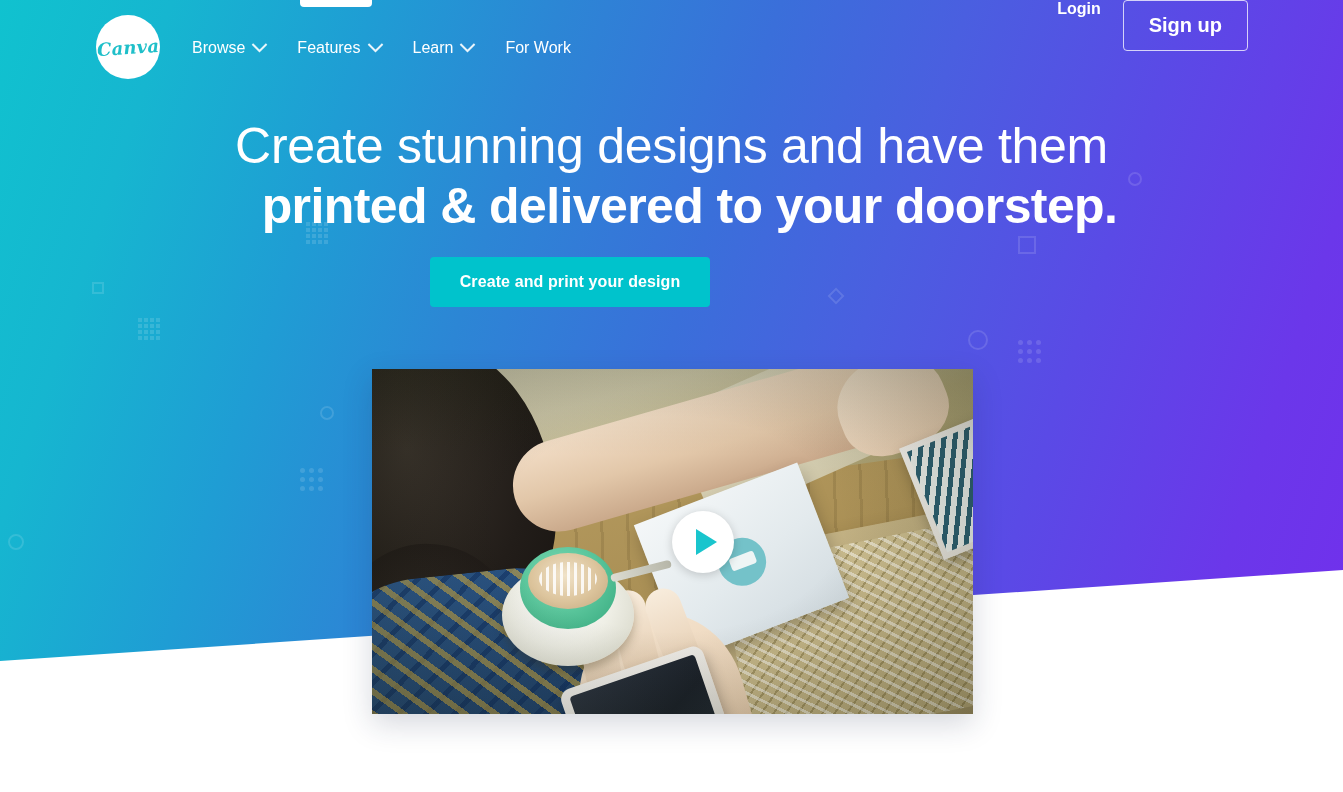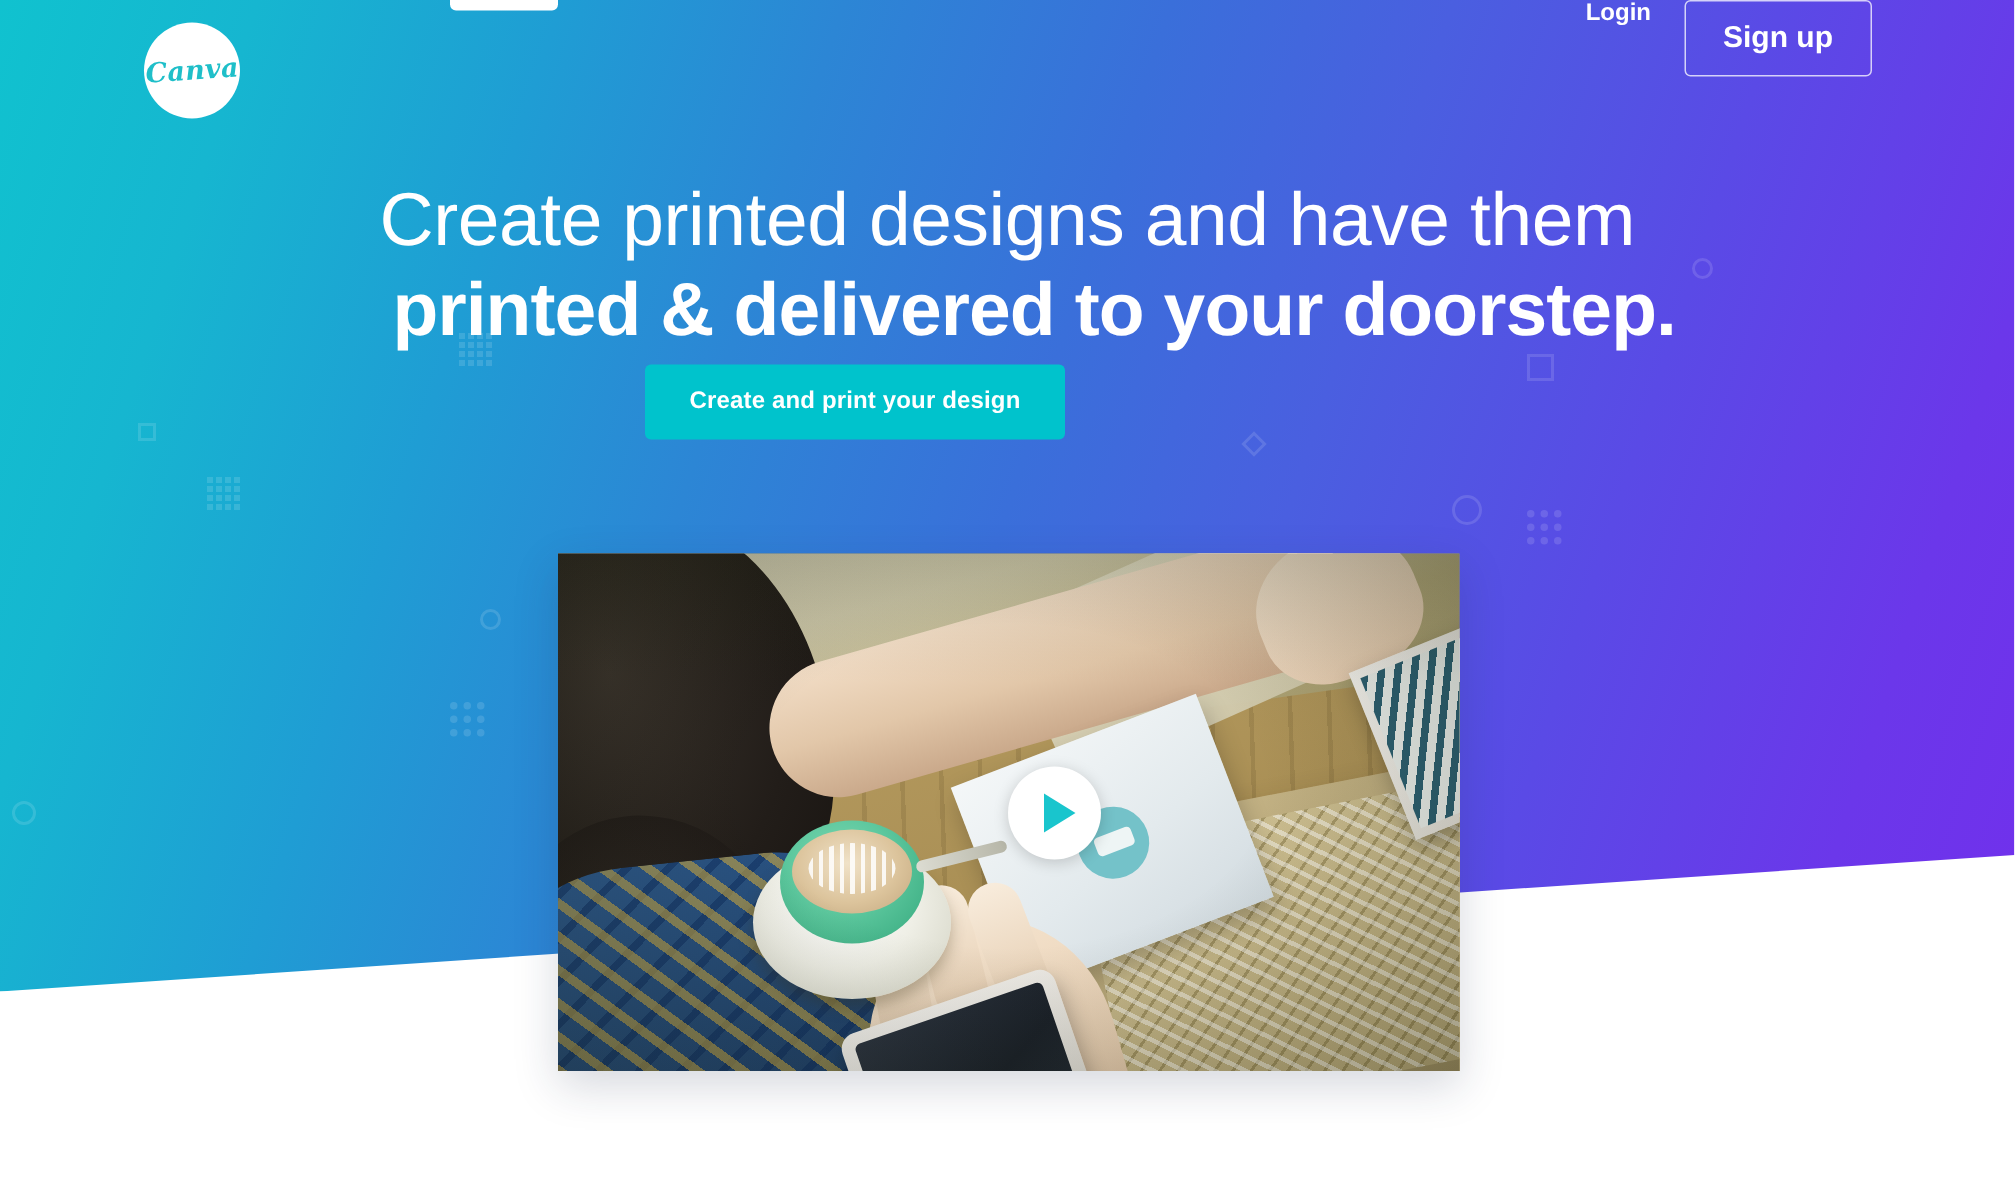--- a/index.html
+++ b/index.html
@@ -110,21 +110,21 @@
   
   .headline {
     position:absolute; left:0; top:118px; width:1343px;
     text-align:center; color:#ffffff;
     line-height:1.12;
   }
   .headline .l1 { display:block; font-size:50px; font-weight:300; letter-spacing:-.3px; }
   .headline .l2 { display:block; font-size:50px; font-weight:700; letter-spacing:-.6px; margin-top:4px;padding-left:36px; }
 
   
-  .cta-wrap { position:absolute; left:0; top:243px; width:1140px; text-align:center; }
+  .cta-wrap { position:absolute; left:0; top:257px; width:1140px; text-align:center; }
   .cta-btn {
     display:inline-block;
     background:#00c3cc; color:#ffffff;
     font-size:16px; font-weight:700;
     padding:16px 30px; border:none; border-radius:4px;
     cursor:pointer; letter-spacing:.1px;
     font-family:"Liberation Sans", sans-serif;
   }
 
   
@@ -398,29 +398,46 @@
   </div>
 
   <div class="top-pill"></div>
 
   <nav class="nav">
 
     <div class="logo">
       <span class="logo-text">Canva</span>
     </div>
 
+    <div class="nav-links">
+      <div class="nav-link">
+        <span>Browse</span>
+        <span class="chev"></span>
+      </div>
+      <div class="nav-link">
+        <span>Features</span>
+        <span class="chev"></span>
+      </div>
+      <div class="nav-link">
+        <span>Learn</span>
+        <span class="chev"></span>
+      </div>
+      <div class="nav-link">
+        <span>For Work</span>
+      </div>
+    </div>
 
     <div class="nav-right">
       <span class="login-link">Login</span>
       <button class="signup-btn">Sign up</button>
     </div>
   </nav>
 
   <h1 class="headline">
-    <span class="l1">Create printed designs and have them</span>
+    <span class="l1">Create stunning designs and have them</span>
     <span class="l2">printed &amp; delivered to your doorstep.</span>
   </h1>
 
   <div class="cta-wrap">
     <button class="cta-btn">Create and print your design</button>
   </div>
 
   <div class="video">
     <div class="video-scene">
       <div class="tbl-bg"></div>

